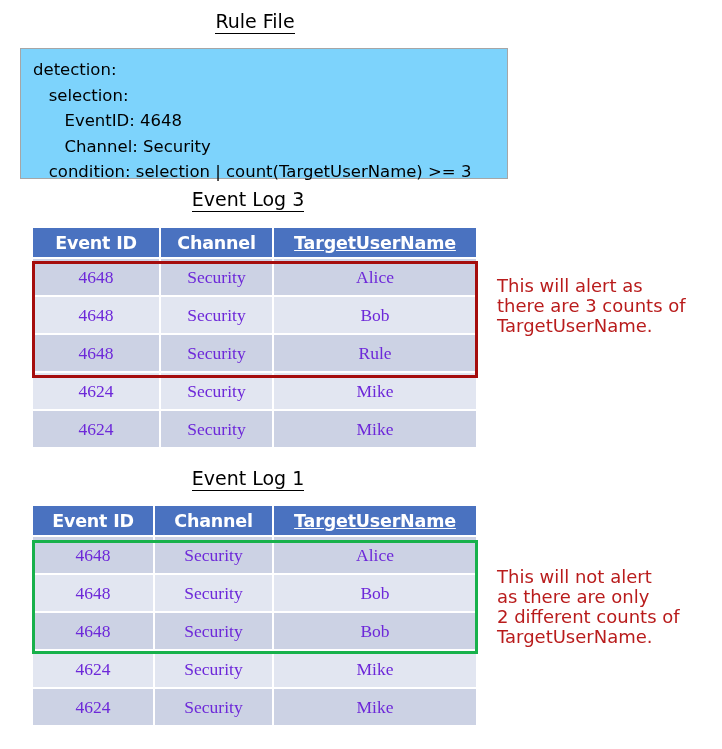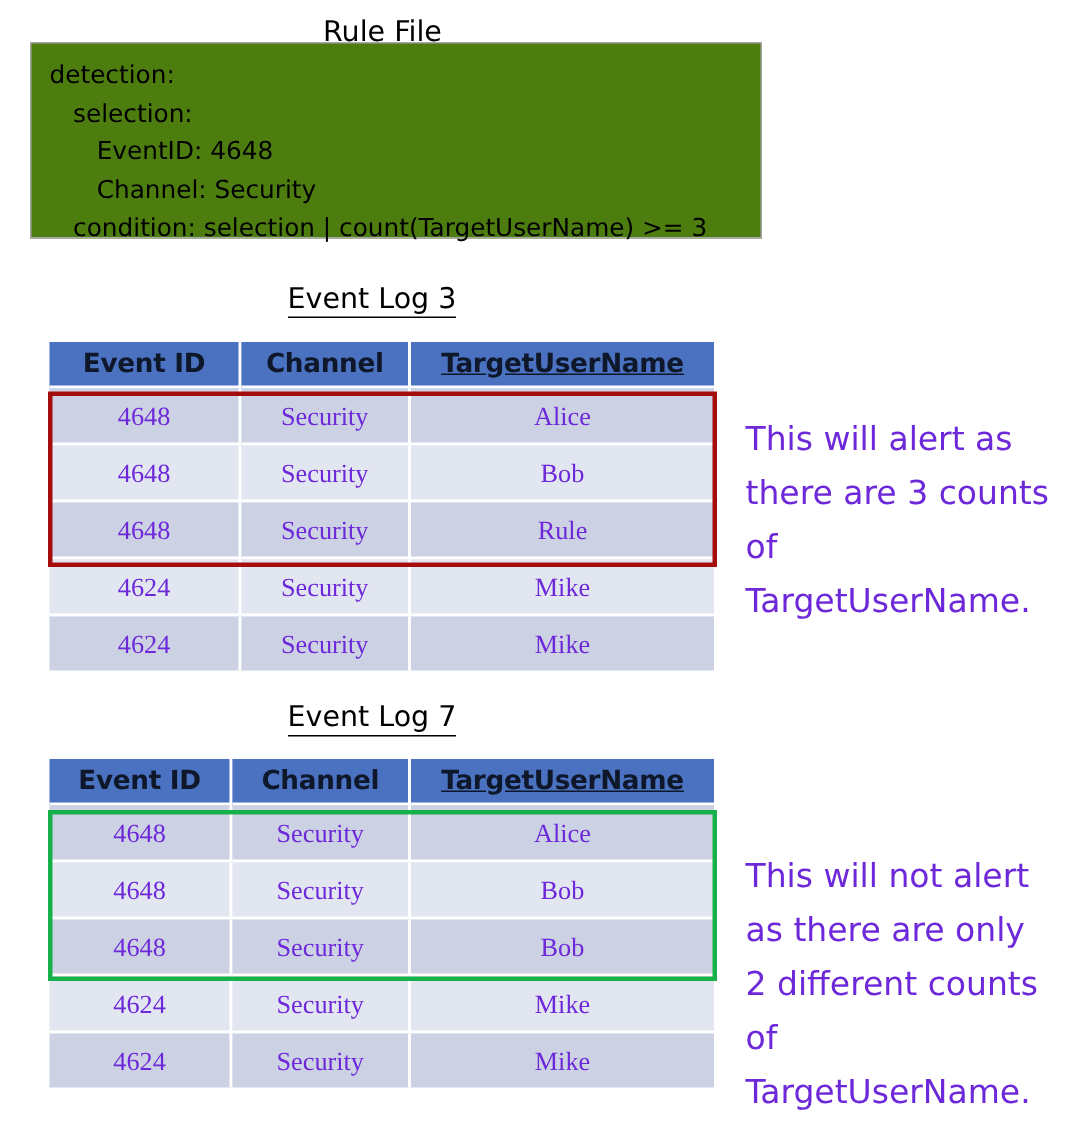--- a/index.html
+++ b/index.html
@@ -31,25 +31,25 @@
   }
 
   #rule-title   { left: 0;   top: 10px;  width: 510px; }
   #log1-title   { left: 20px; top: 188px; width: 456px; }
   #log2-title   { left: 20px; top: 467px; width: 456px; }
 
   
   #rule-box {
     position: absolute;
     left: 20px;
-    top: 28px;
+    top: 48px;
     width: 488px;
     height: 131px;
     border: 1px solid #a6a6a6;
-    background: #4d7c0f;
+    background: #7dd3fc;
     box-sizing: border-box;
   }
   #rule-box .code {
     position: absolute;
     left: 12px;
     top: 8px;
     font-family: "DejaVu Sans", "Liberation Sans", sans-serif;
     font-size: 16.5px;
     line-height: 25.5px;
     white-space: pre;
@@ -58,21 +58,21 @@
 
   
   .log-table {
     position: absolute;
     border-collapse: separate;
     border-spacing: 0;
     table-layout: fixed;
   }
   .log-table th {
     background: #4a72c0;
-    color: #0f172a;
+    color: #ffffff;
     font-size: 17.5px;
     font-weight: bold;
     height: 29px;
     border-right: 2px solid #ffffff;
     border-bottom: 2px solid #ffffff;
     padding: 0;
     letter-spacing: -0.2px;
   }
   .log-table th:last-child { border-right: none; text-decoration: underline; }
 
@@ -120,23 +120,23 @@
     left: 32px;
     top: 540px;
     width: 446px;
     height: 114px;
     border: 3.5px solid #17b14b;
   }
 
   
   .annotation {
     position: absolute;
-    font-size: 22px;
-    line-height: 36px;
-    color: #6d28d9;
+    font-size: 18px;
+    line-height: 20px;
+    color: #b91c1c;
     white-space: pre-line;
   }
   #note1 { left: 497px; top: 276px; width: 222px; }
   #note2 { left: 497px; top: 567px; width: 222px; }
 </style>
 </head>
 <body>
 
 <div class="section-title" id="rule-title"><span class="tx">Rule File</span></div>
 
@@ -191,21 +191,21 @@
     </tr>
   </tbody>
 </table>
 
 <div class="highlight-box" id="highlight-red" style="border-color: rgb(165, 13, 13);"></div>
 
 <div class="annotation" id="note1">This will alert as
 there are 3 counts of
 TargetUserName.</div>
 
-<div class="section-title" id="log2-title"><span class="tx">Event Log 7</span></div>
+<div class="section-title" id="log2-title"><span class="tx">Event Log 1</span></div>
 
 <table class="log-table" id="table2">
   <colgroup>
       <col class="c1">
       <col class="c2">
       <col class="c3">
     </colgroup>
   <thead>
     <tr>
       <th>Event ID</th>

